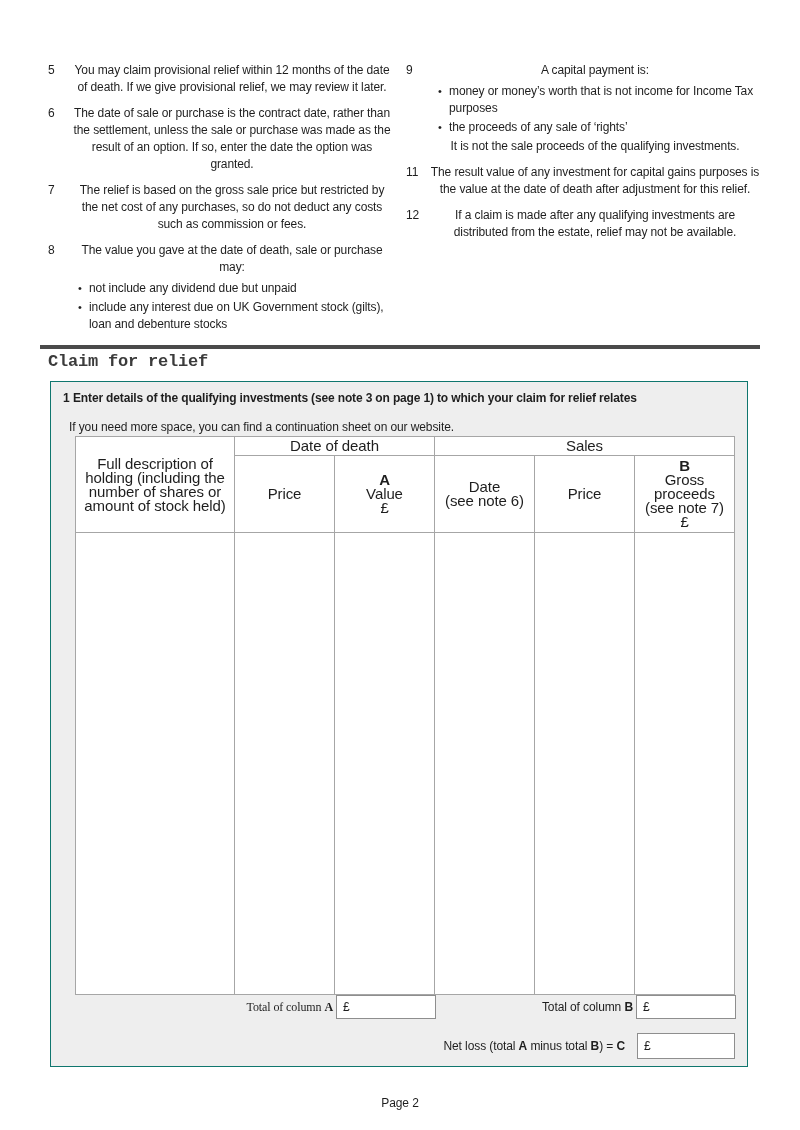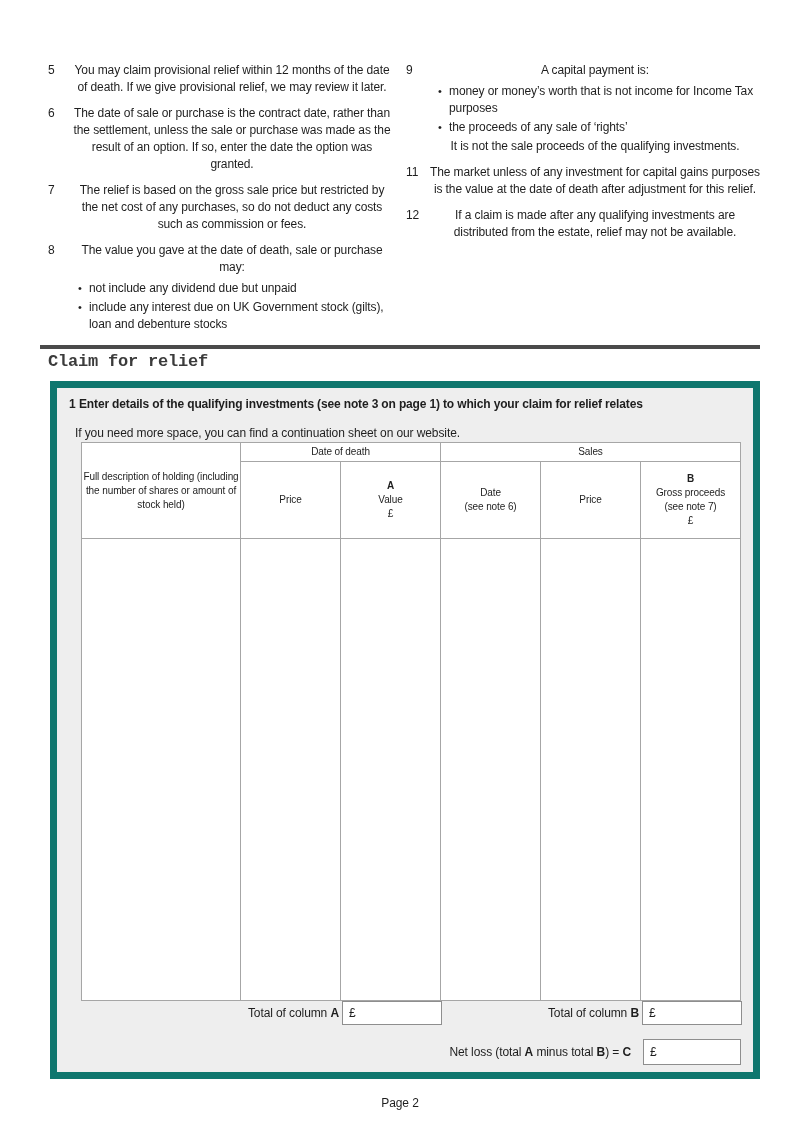--- a/index.html
+++ b/index.html
@@ -28,54 +28,54 @@
   
   .rule{position:absolute;left:40px;top:345px;width:720px;height:4px;background:#4a4a4a;}
   h1.section-title{
     position:absolute;left:48px;top:352px;margin:0;
     font-size:17px;font-weight:bold;color:#3b3b3b;letter-spacing:-0.2px;font-family:Liberation Mono, monospace;
   }
 
   
   .qbox{
     position:absolute;left:50px;top:381px;width:696px;height:684px;
-    background:#eeeeee;border:7px solid #0f766e;
+    background:#eeeeee;border:1px solid #0f766e;
   }
   .q-head{position:absolute;left:12px;top:9px;font-weight:bold;letter-spacing:-0.15px;}
   .q-num{display:inline-block;width:10px;}
   .q-sub{position:absolute;left:18px;top:26px;margin-top:12px;}
 
   
   table.grid{
     position:absolute;left:24px;top:54px;width:659px;
     border-collapse:collapse;background:#ffffff;table-layout:fixed;
   }
   table.grid th,table.grid td{
     border:1px solid #a6a6a6;font-weight:normal;text-align:center;
-    vertical-align:middle;font-size:10px;line-height:14px;padding:0 8px;
+    vertical-align:middle;font-size:15px;line-height:14px;padding:0 8px;
     letter-spacing:-0.1px;
   }
   tr.group-row th{height:18px;padding:0;}
   tr.sub-row th{height:76px;}
   tr.body-row td{height:461px;background:#ffffff;}
   th.desc{width:159px;}
   .hdr-letter{font-weight:bold;}
 
   
   .tot-label{position:absolute;height:24px;line-height:24px;text-align:right;white-space:nowrap;}
   .money-box{
     position:absolute;height:24px;background:#ffffff;border:1px solid #8e8e8e;
     display:flex;align-items:center;box-sizing:border-box;
   }
   .money-box .pound{margin-left:6px;margin-right:4px;}
   .money-box input{
     border:none;outline:none;background:transparent;flex:1;min-width:0;
     font-family:inherit;font-size:12px;height:100%;padding:0;
   }
-  .lbl-a{right:414px;top:613px;}
+  .lbl-a{right:414px;top:613px;font-family:Liberation Serif, serif;}
   .box-a{left:285px;top:613px;width:100px;}
   .lbl-b{right:114px;top:613px;}
   .box-b{left:585px;top:613px;width:100px;}
   .lbl-c{right:122px;top:651px;height:26px;line-height:26px;text-align:center;}
   .box-c{left:586px;top:651px;width:98px;height:26px;}
 
   
   .footer{position:absolute;left:0;top:1096px;width:100%;text-align:center;}
 </style>
 </head>
@@ -122,21 +122,21 @@
           <ul class="bullets">
             <li>money or money’s worth that is not income for Income Tax purposes</li>
             <li>the proceeds of any sale of ‘rights’</li>
           </ul>
           <p class="note-after">It is not the sale proceeds of the qualifying investments.</p>
         </div>
       </div>
       <div class="note">
         <div class="note-num">11</div>
         <div class="note-body">
-            <p>The market unless of any investment for capital gains purposes is the value at the date of death after adjustment for this relief.</p>
+            <p>The result value of any investment for capital gains purposes is the value at the date of death after adjustment for this relief.</p>
           </div>
       </div>
       <div class="note">
         <div class="note-num">12</div>
         <div class="note-body">
             <p>If a claim is made after any qualifying investments are distributed from the estate, relief may not be available.</p>
           </div>
       </div>
     </div>
   </div>

